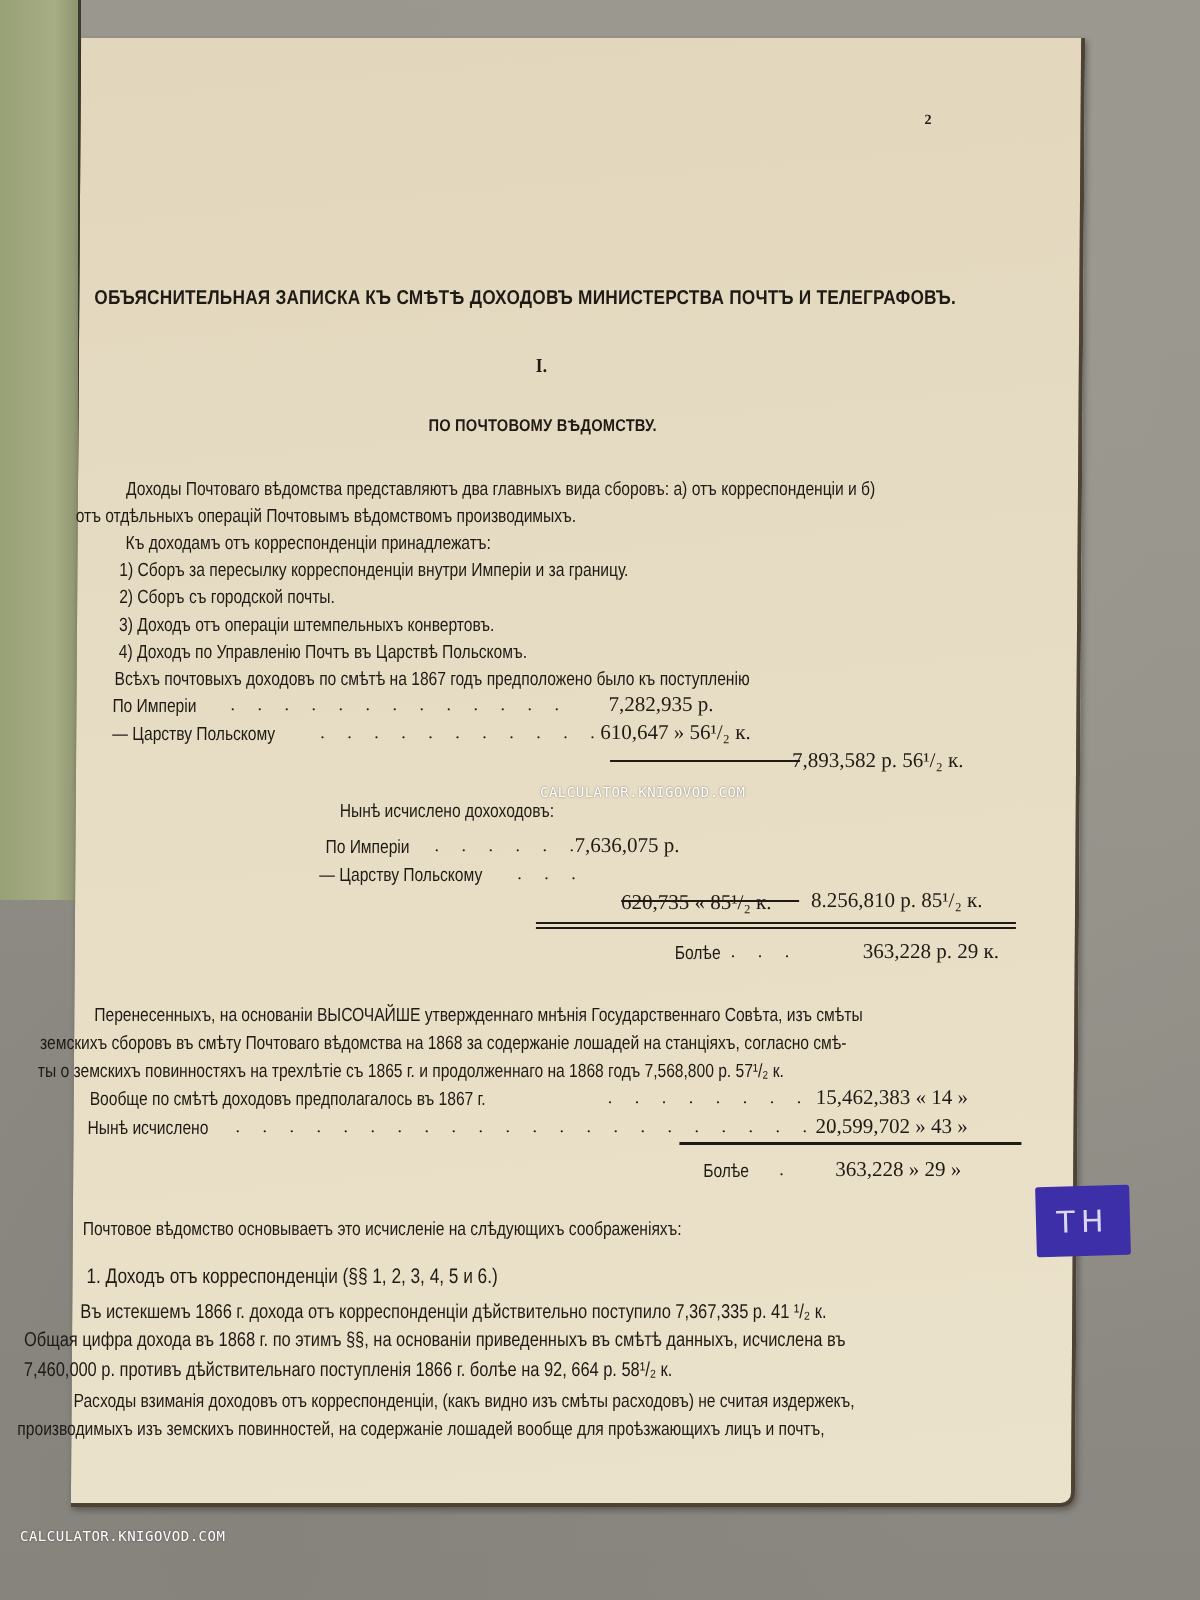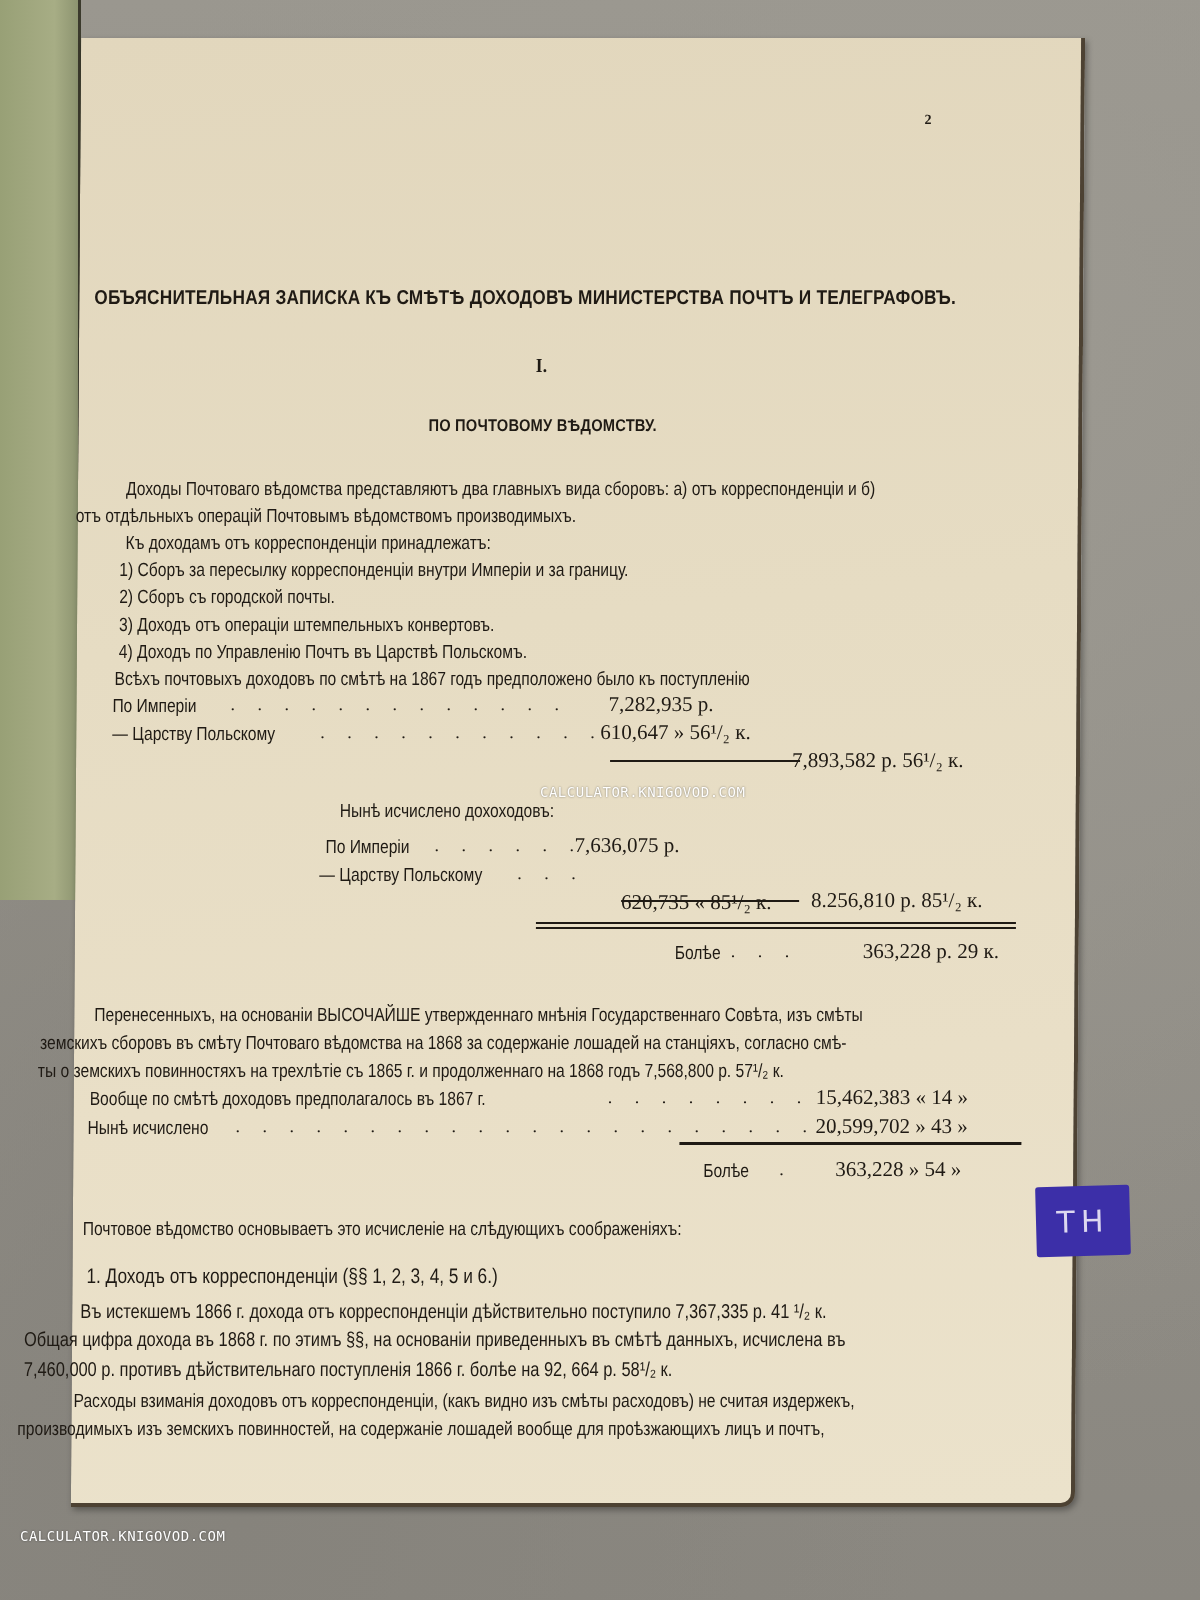--- a/index.html
+++ b/index.html
@@ -107,21 +107,21 @@
 
     <div class="t cond body-txt" style="left:82px; top:1050px;">Вообще по смѣтѣ доходовъ предполагалось въ 1867 г.</div>
     <div class="t dots" style="left:600px; top:1049px; font-size:18px;">. . . . . . . .</div>
     <div class="t num" style="left:808px; top:1047px;">15,462,383 « 14 »</div>
     <div class="t cond body-txt" style="left:80px; top:1079px;">Нынѣ исчислено</div>
     <div class="t dots" style="left:228px; top:1078px; font-size:18px;">. . . . . . . . . . . . . . . . . . . . . . .</div>
     <div class="t num" style="left:808px; top:1076px;">20,599,702 » 43 »</div>
     <div class="rule" style="left:672px; top:1104px; width:342px; height:3px;"></div>
     <div class="t cond body-txt" style="left:696px; top:1122px;">Болѣе</div>
     <div class="t dots" style="left:772px; top:1121px; font-size:18px;">.</div>
-    <div class="t num" style="left:828px; top:1119px;">363,228 » 54 »</div>
+    <div class="t num" style="left:828px; top:1119px;">363,228 » 29 »</div>
 
     <div class="t cond body-txt" style="left:76px; top:1180px;">Почтовое вѣдомство основываетъ это исчисленіе на слѣдующихъ соображеніяхъ:</div>
     <div class="t cond body-txt" style="left:80px; top:1226px; font-size:21px;">1. Доходъ отъ корреспонденціи (§§ 1, 2, 3, 4, 5 и 6.)</div>
     <div class="t cond body-txt" style="left:74px; top:1262px; font-size:20px;">Въ истекшемъ 1866 г. дохода отъ корреспонденціи дѣйствительно поступило 7,367,335 р. 41 ¹/₂ к.</div>
     <div class="t cond body-txt" style="left:18px; top:1290px; font-size:20px;">Общая цифра дохода въ 1868 г. по этимъ §§, на основаніи приведенныхъ въ смѣтѣ данныхъ, исчислена въ</div>
     <div class="t cond body-txt" style="left:18px; top:1320px; font-size:20px;">7,460,000 р. противъ дѣйствительнаго поступленія 1866 г. болѣе на 92, 664 р. 58¹/₂ к.</div>
     <div class="t cond body-txt" style="left:68px; top:1352px;">Расходы взиманія доходовъ отъ корреспонденціи, (какъ видно изъ смѣты расходовъ) не считая издержекъ,</div>
     <div class="t cond body-txt" style="left:12px; top:1380px;">производимыхъ изъ земскихъ повинностей, на содержаніе лошадей вообще для проѣзжающихъ лицъ и почтъ,</div>
   </div>
 </div>

